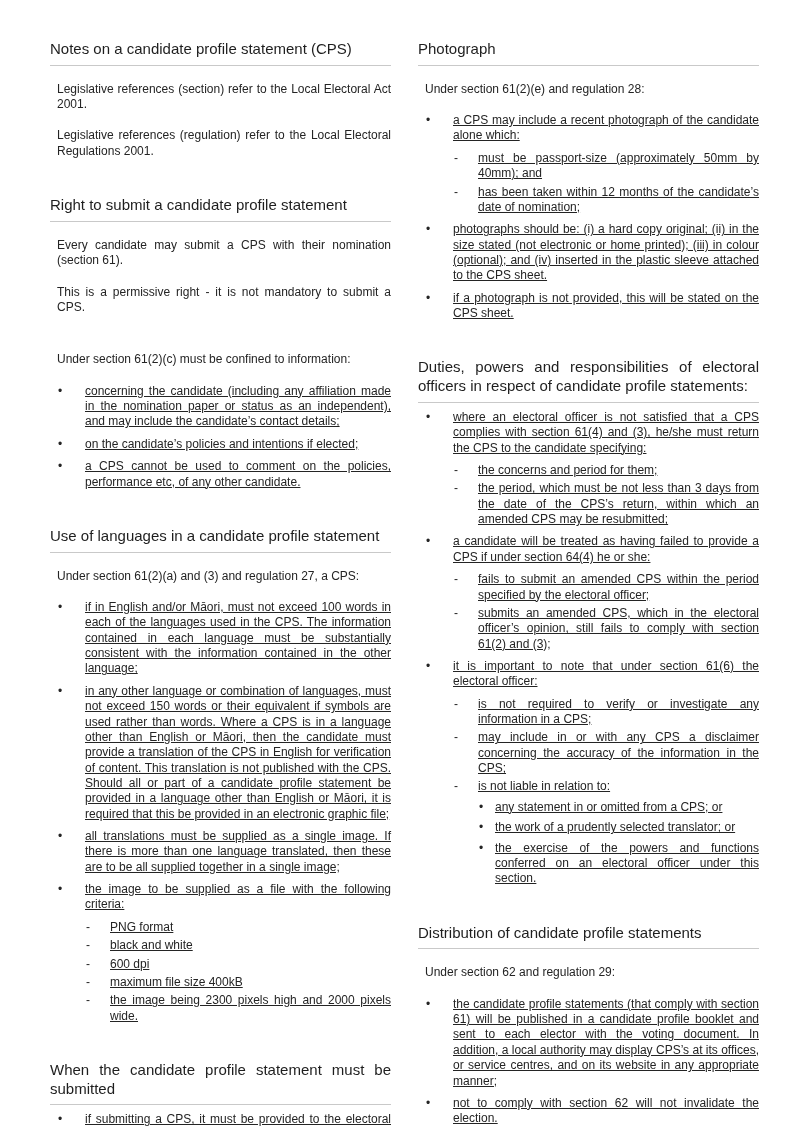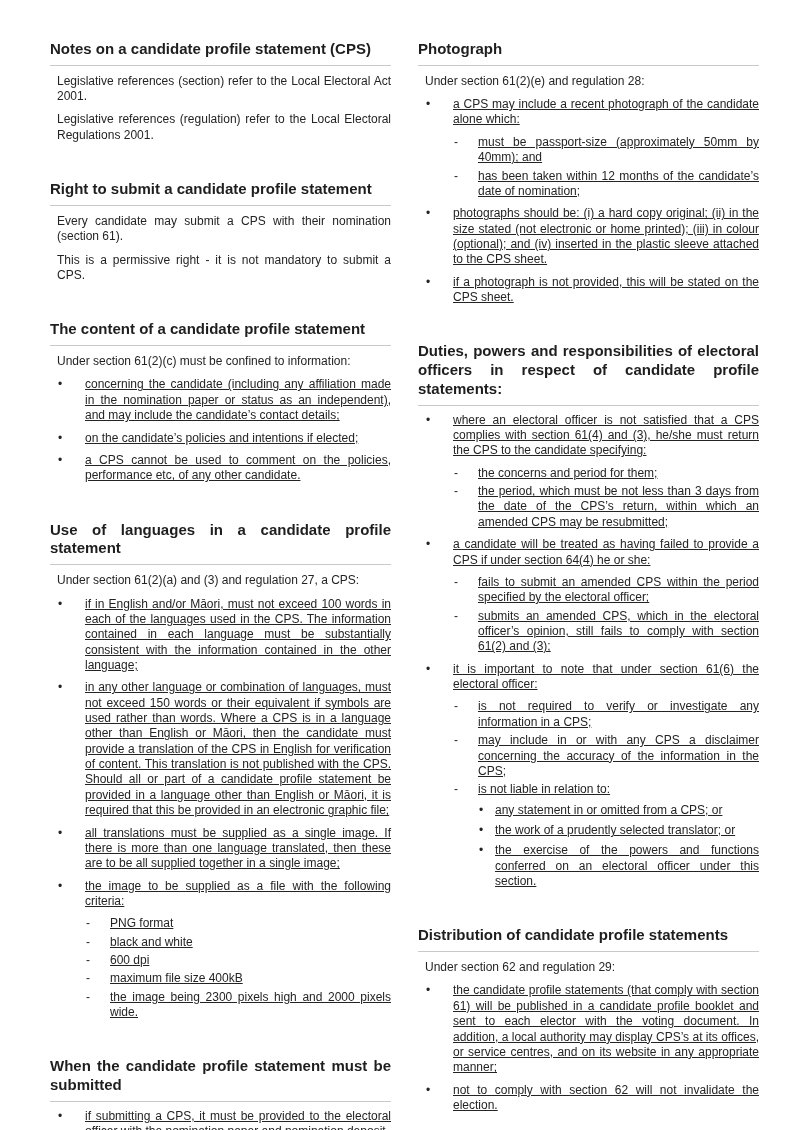--- a/index.html
+++ b/index.html
@@ -15,33 +15,33 @@
     display: flex;
     gap: 27px;
     padding: 40px 40px 0 50px;
   }
   .column { width: 341px; flex: none; }
 
   .doc-section { margin-bottom: 37px; }
 
   .section-heading {
     font-size: 15px;
-    font-weight: 700;
+    font-weight: 400;
     line-height: 1.25;
     margin: 0 0 2px 0;
     padding-bottom: 6px;
     border-bottom: 1px solid #c9c9c9;
     color: #1e1e1e;
     text-align: justify;
   }
 
   .para {
     font-size: 12px;
     line-height: 1.28;
-    margin: 8px 0;
+    margin: 16px 0;
     padding-left: 7px;
     text-align: justify;
   }
 
   .item {
     display: flex;
     font-size: 12px;
     line-height: 1.28;
   }
   .item .marker { flex: none; }
@@ -65,21 +65,20 @@
         <h2 class="section-heading">Notes on a candidate profile statement (CPS)</h2>
         <p class="para">Legislative references (section) refer to the Local Electoral Act 2001.</p>
         <p class="para">Legislative references (regulation) refer to the Local Electoral Regulations 2001.</p>
       </section>
       <section class="doc-section">
         <h2 class="section-heading">Right to submit a candidate profile statement</h2>
         <p class="para">Every candidate may submit a CPS with their nomination (section 61).</p>
         <p class="para">This is a permissive right - it is not mandatory to submit a CPS.</p>
       </section>
       <section class="doc-section">
-        <h2 class="section-heading">The content of a candidate profile statement</h2>
         <p class="para">Under section 61(2)(c) must be confined to information:</p>
         <div class="item bullet">
           <span class="marker">•</span>
           <span class="item-text">concerning the candidate (including any affiliation made in the nomination paper or status as an independent), and may include the candidate’s contact details;</span>
         </div>
         <div class="item bullet">
           <span class="marker">•</span>
           <span class="item-text">on the candidate’s policies and intentions if elected;</span>
         </div>
         <div class="item bullet">

